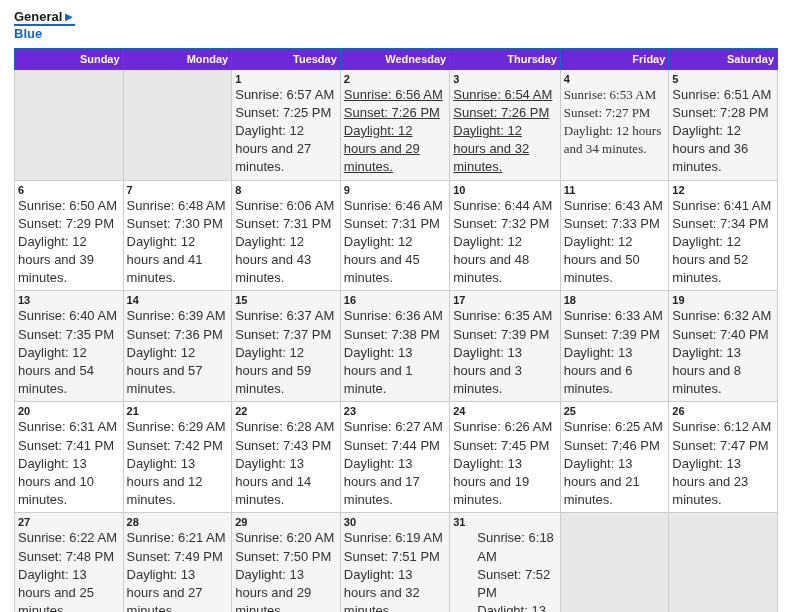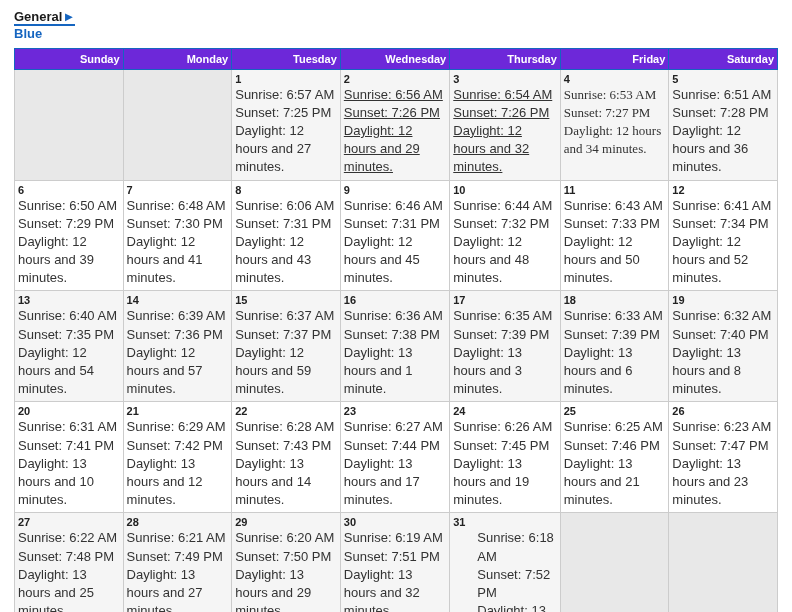--- a/index.html
+++ b/index.html
@@ -266,21 +266,21 @@
 Daylight: 13 hours and 19 minutes.</div>
           </td>
           <td>
             <span class="day-num">25</span>
             <div class="day-info" style="white-space: pre-line;">Sunrise: 6:25 AM
 Sunset: 7:46 PM
 Daylight: 13 hours and 21 minutes.</div>
           </td>
           <td>
             <span class="day-num">26</span>
-            <div class="day-info" style="white-space: pre-line;">Sunrise: 6:23 AM
+            <div class="day-info" style="white-space: pre-line;">Sunrise: 6:12 AM
 Sunset: 7:47 PM
 Daylight: 13 hours and 23 minutes.</div>
           </td>
         </tr>
         <tr>
           <td>
             <span class="day-num">27</span>
             <div class="day-info" style="white-space: pre-line;">Sunrise: 6:22 AM
 Sunset: 7:48 PM
 Daylight: 13 hours and 25 minutes.</div>

